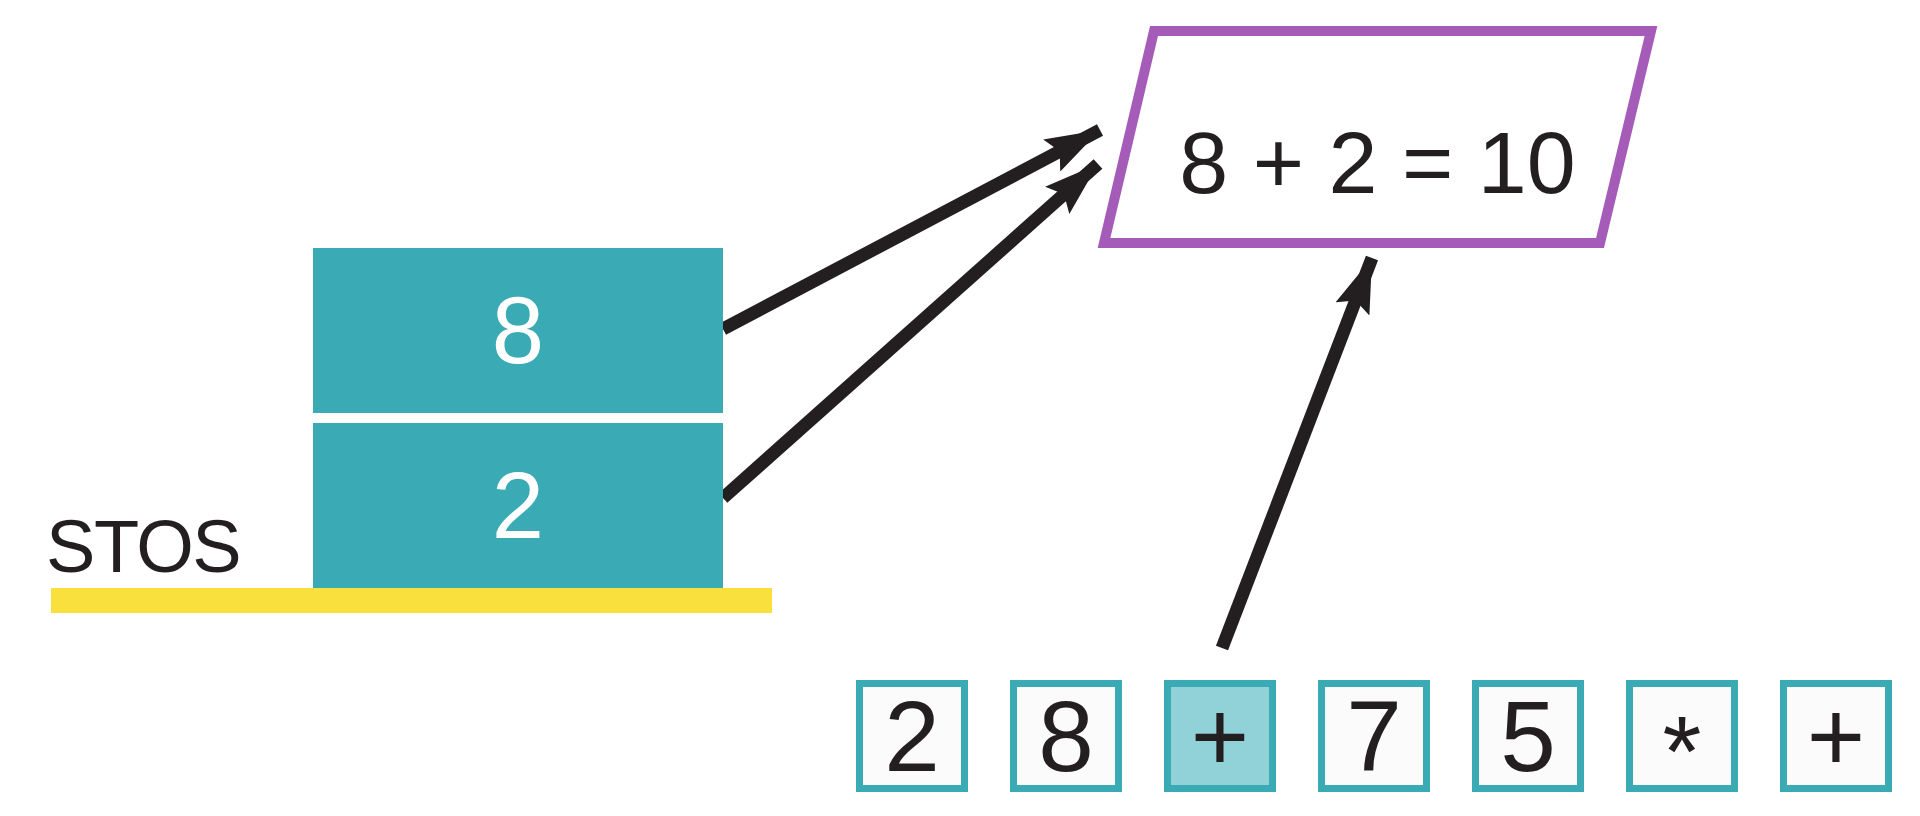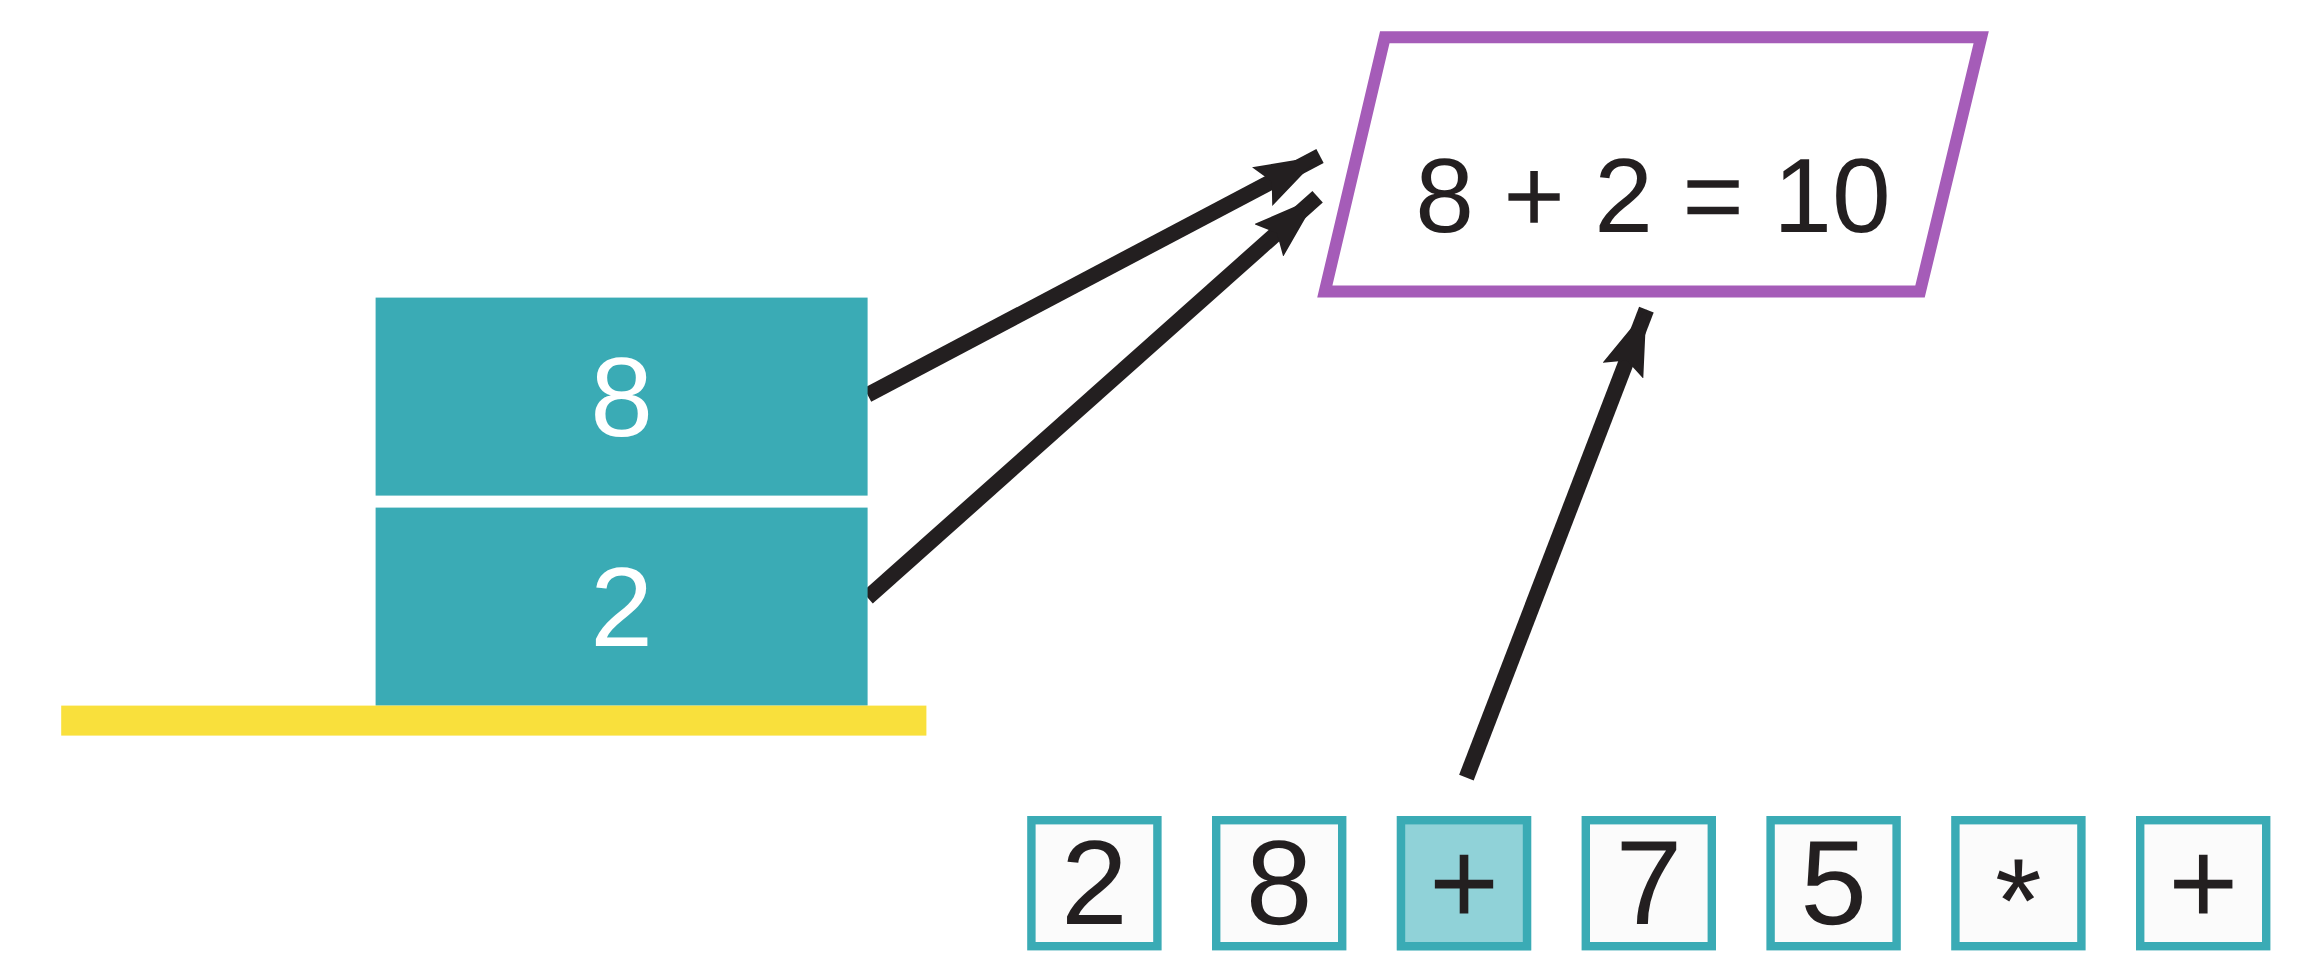--- a/index.html
+++ b/index.html
@@ -60,20 +60,21 @@
     <line class="arrow" x1="1222" y1="648" x2="1372" y2="258" marker-end="url(#ah)"></line>
   </svg>
 
   <div class="stack-box top">
     <span>8</span>
   </div>
   <div class="stack-box bottom">
     <span>2</span>
   </div>
 
+  <div class="stos">STOS</div>
   <div class="baseline"></div>
 
   <div class="equation">8 + 2 = 10</div>
 
   <div class="token" style="left:856px">
     <span class="glyph">2</span>
   </div>
   <div class="token" style="left:1010px">
     <span class="glyph">8</span>
   </div>

